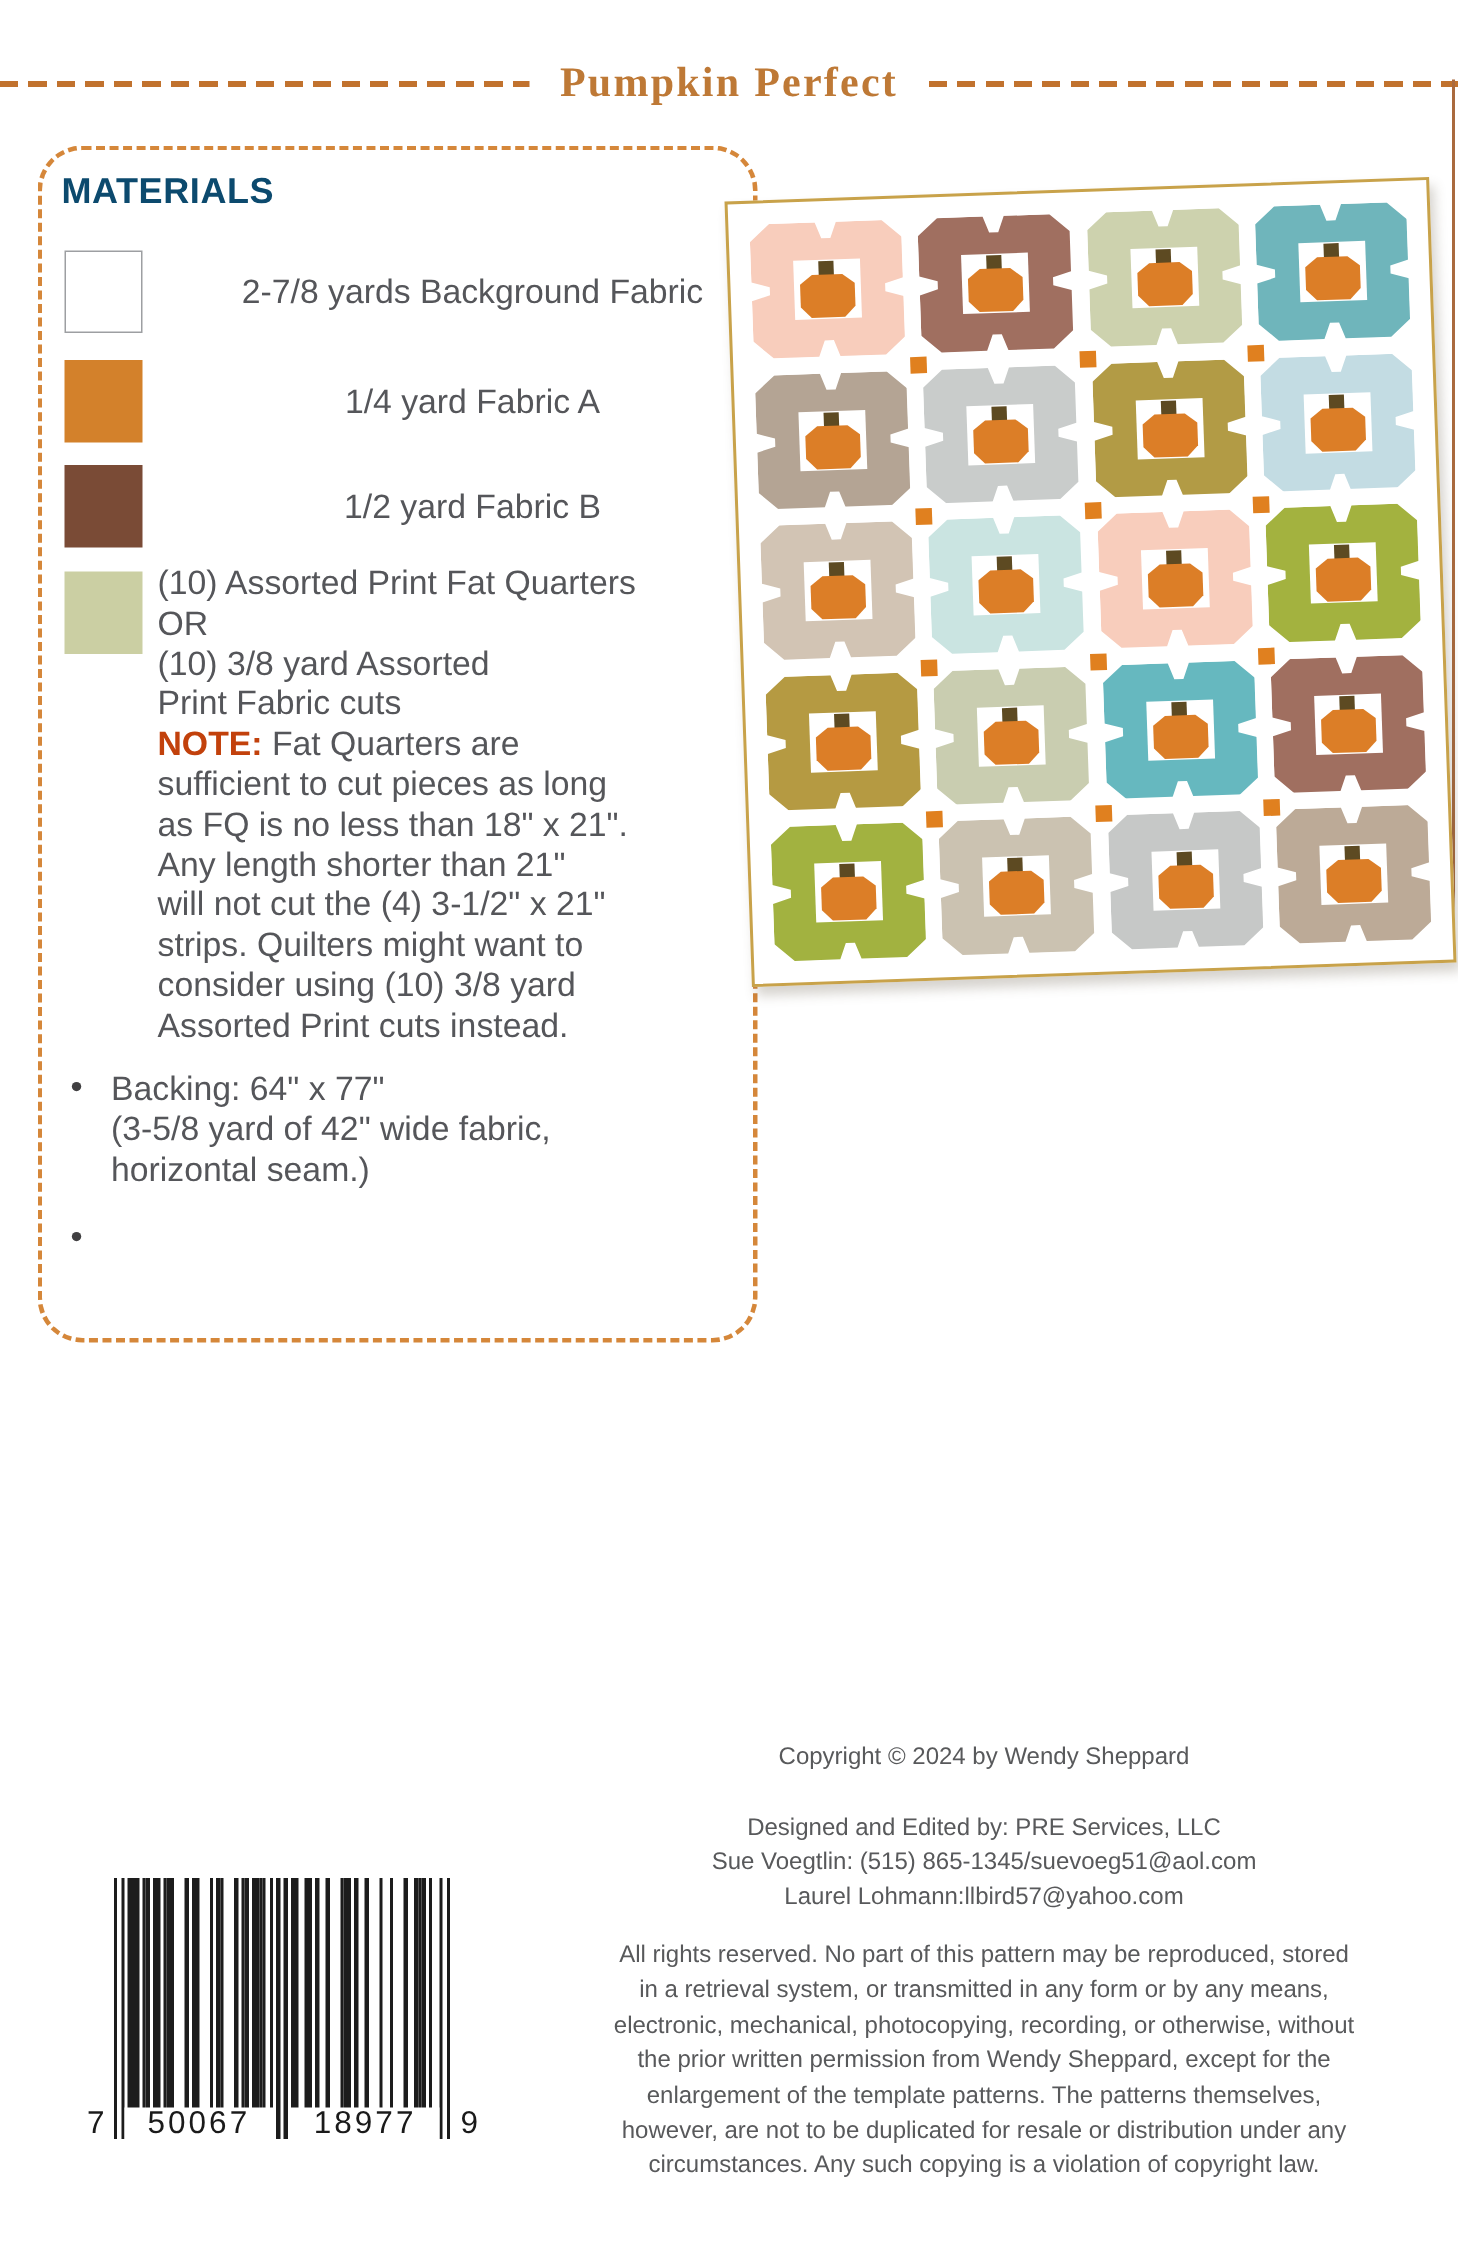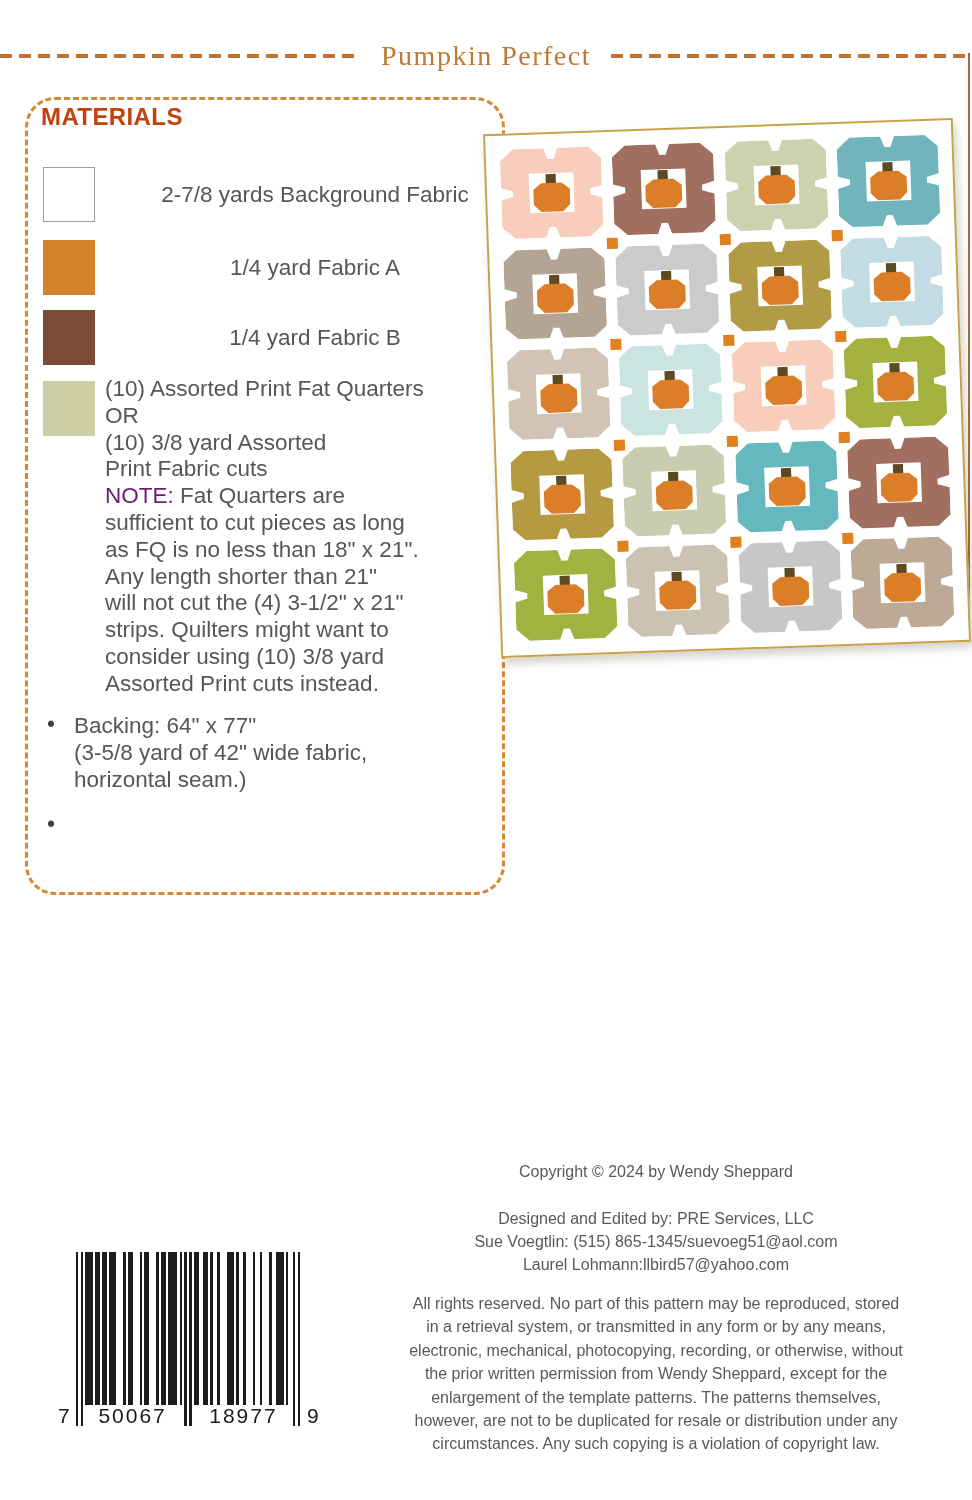--- a/index.html
+++ b/index.html
@@ -5,34 +5,34 @@
   html,body{margin:0;padding:0;background:#ffffff;}
   .page{position:relative;width:972px;height:1500px;background:#ffffff;overflow:hidden;
         font-family:"Liberation Sans",sans-serif;color:#55565A;}
 
   
   .header-rule{position:absolute;top:38px;left:0;right:0;height:36px;
                display:flex;align-items:center;}
   .dash-line{flex:1;height:4px;
              background:repeating-linear-gradient(90deg,#C1722E 0 12px,transparent 12px 19px);}
   .script-title{font-family:"Liberation Serif",serif;font-size:28px;letter-spacing:1.5px;
-                color:#BE7936;padding:0 20px;white-space:nowrap;font-weight:400;}
+                color:#BE7936;padding:0 20px;white-space:nowrap;font-weight:700;}
   .right-rule{position:absolute;left:968px;top:53px;width:2px;height:585px;background:#AA6A3E;}
 
   
   .materials-box{position:absolute;left:25px;top:97px;width:480px;height:798px;
                  border:3px dashed #D5873A;border-radius:30px;box-sizing:border-box;}
-  .materials-heading{position:absolute;left:13px;top:3px;font-size:24px;font-weight:bold;
-                     color:#c2410c;letter-spacing:.4px;}
+  .materials-heading{position:absolute;left:13px;top:14px;font-size:24px;font-weight:bold;
+                     color:#0c4a6e;letter-spacing:.4px;}
   .mat-item{position:absolute;left:15px;}
   .swatch{position:absolute;left:0;top:0;width:52px;height:55px;box-sizing:border-box;}
   .mat-lines{position:absolute;left:62px;top:0;width:420px;font-size:22.5px;color:#55565A;}
   .mat-center .mat-lines{line-height:55px;white-space:nowrap;text-align:center;}
   .mat-multi .mat-lines{top:-5px;line-height:26.8px;}
-  .note-label{font-weight:normal;color:#701a75;}
+  .note-label{font-weight:bold;color:#c2410c;}
   .bullet-list{position:absolute;left:14px;top:612px;width:450px;}
   .bullet{position:relative;padding-left:32px;font-size:22.5px;line-height:27px;
           color:#55565A;margin-bottom:19px;}
   .bullet .dot{position:absolute;left:5px;top:-1px;font-size:23px;color:#414042;}
 
   
   .quilt{position:absolute;left:492px;top:126px;width:470px;height:524px;background:#fff;
          border:2px solid #C8A24A;box-sizing:border-box;padding:14px;
          transform:rotate(-2deg);box-shadow:3px 6px 8px rgba(90,80,60,.25);}
   .quilt-grid{position:relative;display:grid;width:100%;height:100%;
@@ -73,21 +73,21 @@
         <div class="mat-item mat-center" style="top: 67px;">
           <div class="swatch" style="background: rgb(255, 255, 255); border: 1.5px solid rgb(157, 159, 162);"></div>
           <div class="mat-lines">2-7/8 yards Background Fabric</div>
         </div>
         <div class="mat-item mat-center" style="top: 140px;">
           <div class="swatch" style="background: rgb(211, 129, 43);"></div>
           <div class="mat-lines">1/4 yard Fabric A</div>
         </div>
         <div class="mat-item mat-center" style="top: 210px;">
           <div class="swatch" style="background: rgb(122, 75, 54);"></div>
-          <div class="mat-lines">1/4 yard Fabric B</div>
+          <div class="mat-lines">1/2 yard Fabric B</div>
         </div>
         <div class="mat-item mat-multi" style="top: 281px;">
           <div class="swatch" style="background: rgb(203, 207, 163);"></div>
           <div class="mat-lines">(10) Assorted Print Fat Quarters<br>OR<br>(10) 3/8 yard Assorted<br>Print Fabric cuts<br><span class="note-label">NOTE: </span>Fat Quarters are<br>sufficient to cut pieces as long<br>as FQ is no less than 18" x 21".<br>Any length shorter than 21"<br>will not cut the (4) 3-1/2" x 21"<br>strips. Quilters might want to<br>consider using (10) 3/8 yard<br>Assorted Print cuts instead.</div>
         </div>
       </div>
     <div class="bullet-list" id="materials-bullets">
         <div class="bullet"><span class="dot">•</span><span>Backing: 64" x 77"<br>(3-5/8 yard of 42" wide fabric,<br>horizontal seam.)</span></div>
         <div class="bullet"><span class="dot">•</span></div>
       </div>

